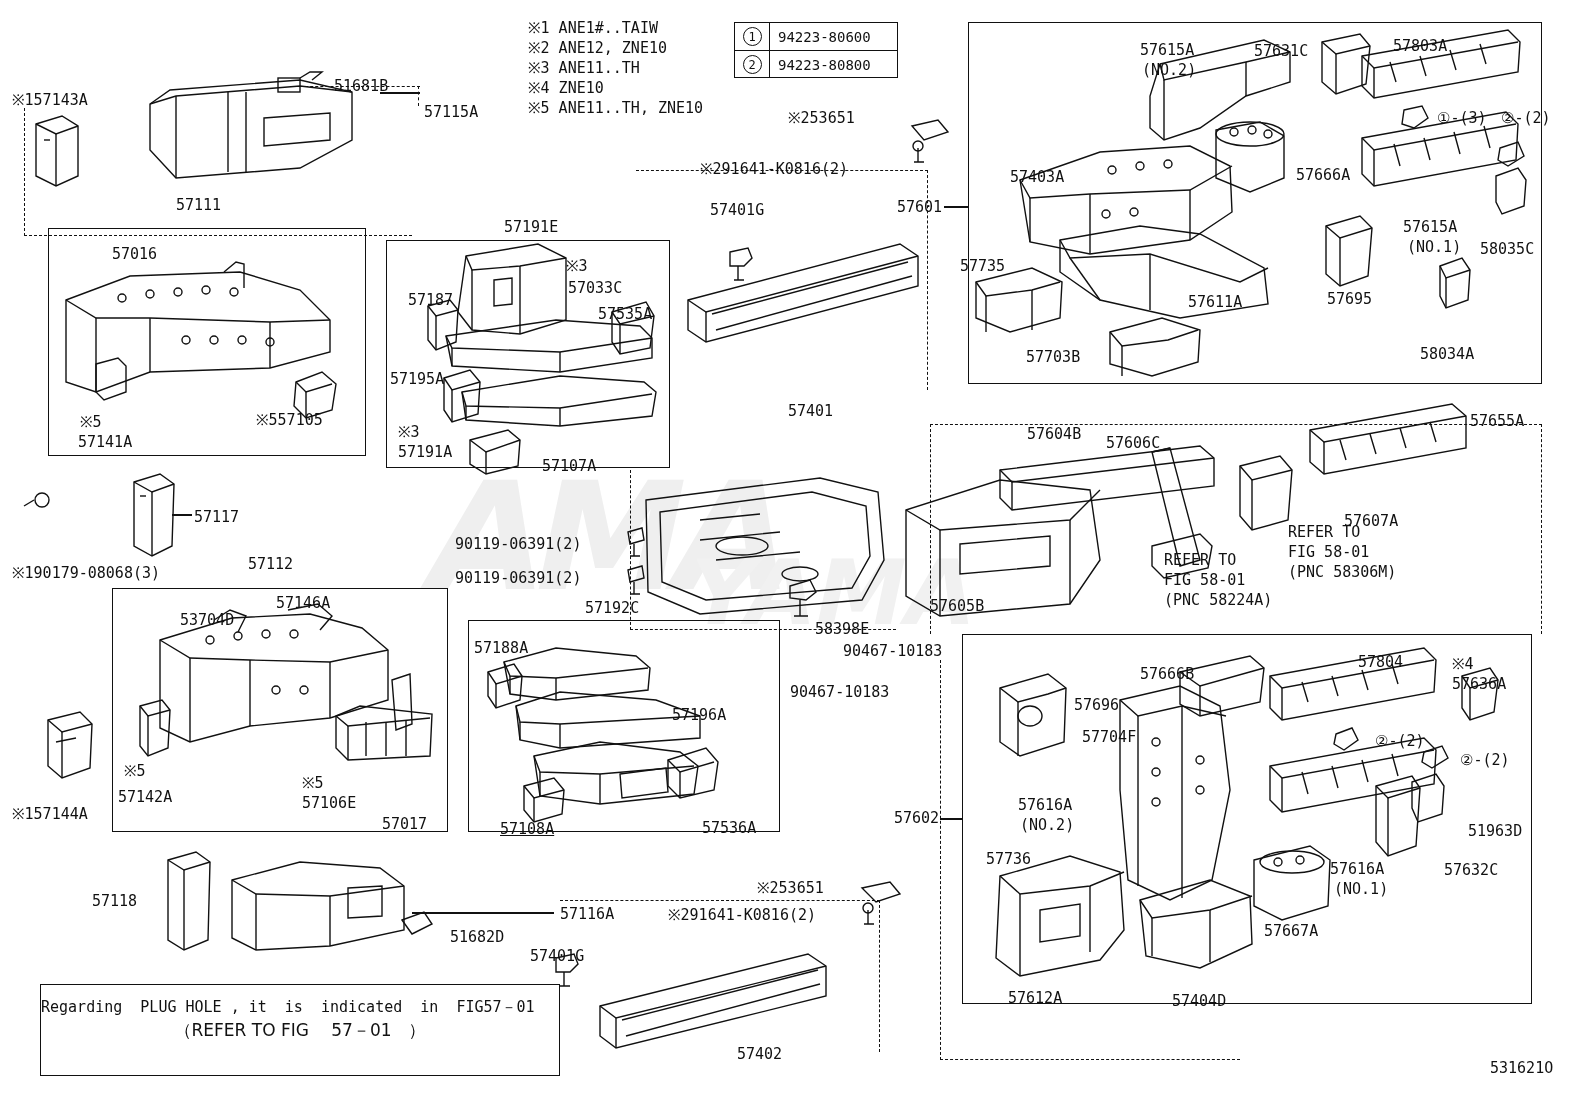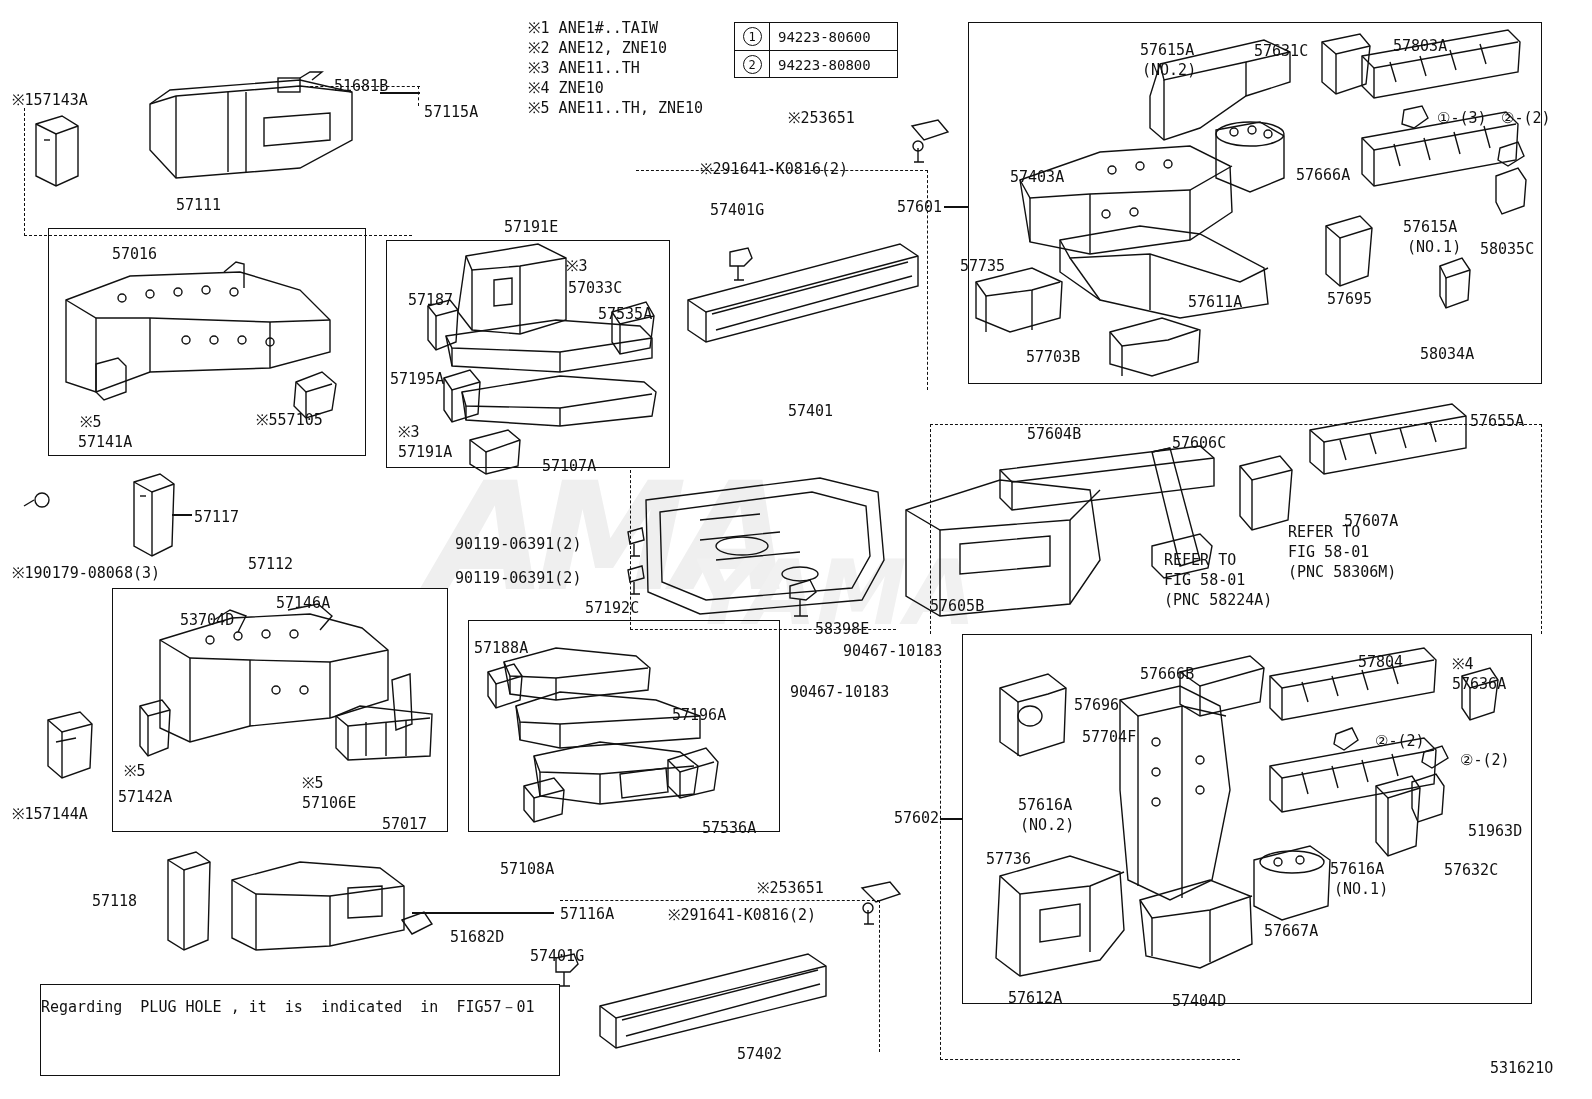--- a/index.html
+++ b/index.html
@@ -382,20 +382,21 @@
     <div class="lbl" style="position:relative;top:6px;">(PNC 58306M)</div>
   </div>
   <div style="position:absolute;left:1164px;top:552px;">
     <div class="lbl" style="position:relative;">REFER TO</div>
     <div class="lbl" style="position:relative;top:3px;">FIG 58-01</div>
     <div class="lbl" style="position:relative;top:6px;">(PNC 58224A)</div>
   </div>
 
   <div class="notebox" style="left:40px;top:984px;width:520px;height:92px;">
     <div class="lbl" style="position:relative;left:0;top:8px;width:100%;text-align:left;">Regarding  PLUG HOLE , it  is  indicated  in  FIG57－01</div>
+    <div class="lbl jp" style="position:relative;left:0;top:14px;width:100%;text-align:center;">（REFER TO FIG　 57－01　）</div>
   </div>
 
   <div class="lbl" style="left:1490px;top:1060px;">531621O</div>
 
   <div id="callouts">
       <div class="lbl" style="left: 12px; top: 92px;">※157143A</div>
       <div class="lbl" style="left: 334px; top: 78px;">51681B</div>
       <div class="lbl" style="left: 424px; top: 104px;">57115A</div>
       <div class="lbl" style="left: 176px; top: 197px;">57111</div>
       <div class="lbl" style="left: 112px; top: 246px;">57016</div>
@@ -420,35 +421,35 @@
       <div class="lbl" style="left: 504px; top: 219px;">57191E</div>
       <div class="lbl" style="left: 566px; top: 258px;">※3</div>
       <div class="lbl" style="left: 568px; top: 280px;">57033C</div>
       <div class="lbl" style="left: 598px; top: 306px;">57535A</div>
       <div class="lbl" style="left: 390px; top: 371px;">57195A</div>
       <div class="lbl" style="left: 398px; top: 424px;">※3</div>
       <div class="lbl" style="left: 398px; top: 444px;">57191A</div>
       <div class="lbl" style="left: 542px; top: 458px;">57107A</div>
       <div class="lbl" style="left: 474px; top: 640px;">57188A</div>
       <div class="lbl" style="left: 672px; top: 707px;">57196A</div>
-      <div class="lbl" style="left: 500px; top: 861px;">57108A</div>
+      <div class="lbl" style="left: 500px; top: 821px; text-decoration: underline;">57108A</div>
       <div class="lbl" style="left: 702px; top: 820px;">57536A</div>
       <div class="lbl" style="left: 788px; top: 110px;">※253651</div>
       <div class="lbl" style="left: 700px; top: 161px;">※291641-K0816(2)</div>
       <div class="lbl" style="left: 710px; top: 202px;">57401G</div>
       <div class="lbl" style="left: 897px; top: 199px;">57601</div>
       <div class="lbl" style="left: 788px; top: 403px; text-align: center;">57401</div>
       <div class="lbl" style="left: 455px; top: 536px;">90119-06391(2)</div>
       <div class="lbl" style="left: 455px; top: 570px;">90119-06391(2)</div>
       <div class="lbl" style="left: 585px; top: 600px;">57192C</div>
       <div class="lbl" style="left: 815px; top: 621px;">58398E</div>
       <div class="lbl" style="left: 843px; top: 643px;">90467-10183</div>
       <div class="lbl" style="left: 790px; top: 684px;">90467-10183</div>
       <div class="lbl" style="left: 1010px; top: 426px; margin-left: 17px;">57604B</div>
-      <div class="lbl" style="left: 1172px; top: 435px;">57606C</div>
+      <div class="lbl" style="left: 1106px; top: 435px;">57606C</div>
       <div class="lbl" style="left: 1470px; top: 413px;">57655A</div>
       <div class="lbl" style="left: 1344px; top: 513px;">57607A</div>
       <div class="lbl" style="left: 930px; top: 598px;">57605B</div>
       <div class="lbl" style="left: 1140px; top: 42px;">57615A</div>
       <div class="lbl" style="left: 1142px; top: 62px;">(NO.2)</div>
       <div class="lbl" style="left: 1254px; top: 43px;">57631C</div>
       <div class="lbl" style="left: 1393px; top: 38px;">57803A</div>
       <div class="lbl" style="left: 1296px; top: 167px;">57666A</div>
       <div class="lbl" style="left: 1010px; top: 169px;">57403A</div>
       <div class="lbl" style="left: 960px; top: 258px;">57735</div>

